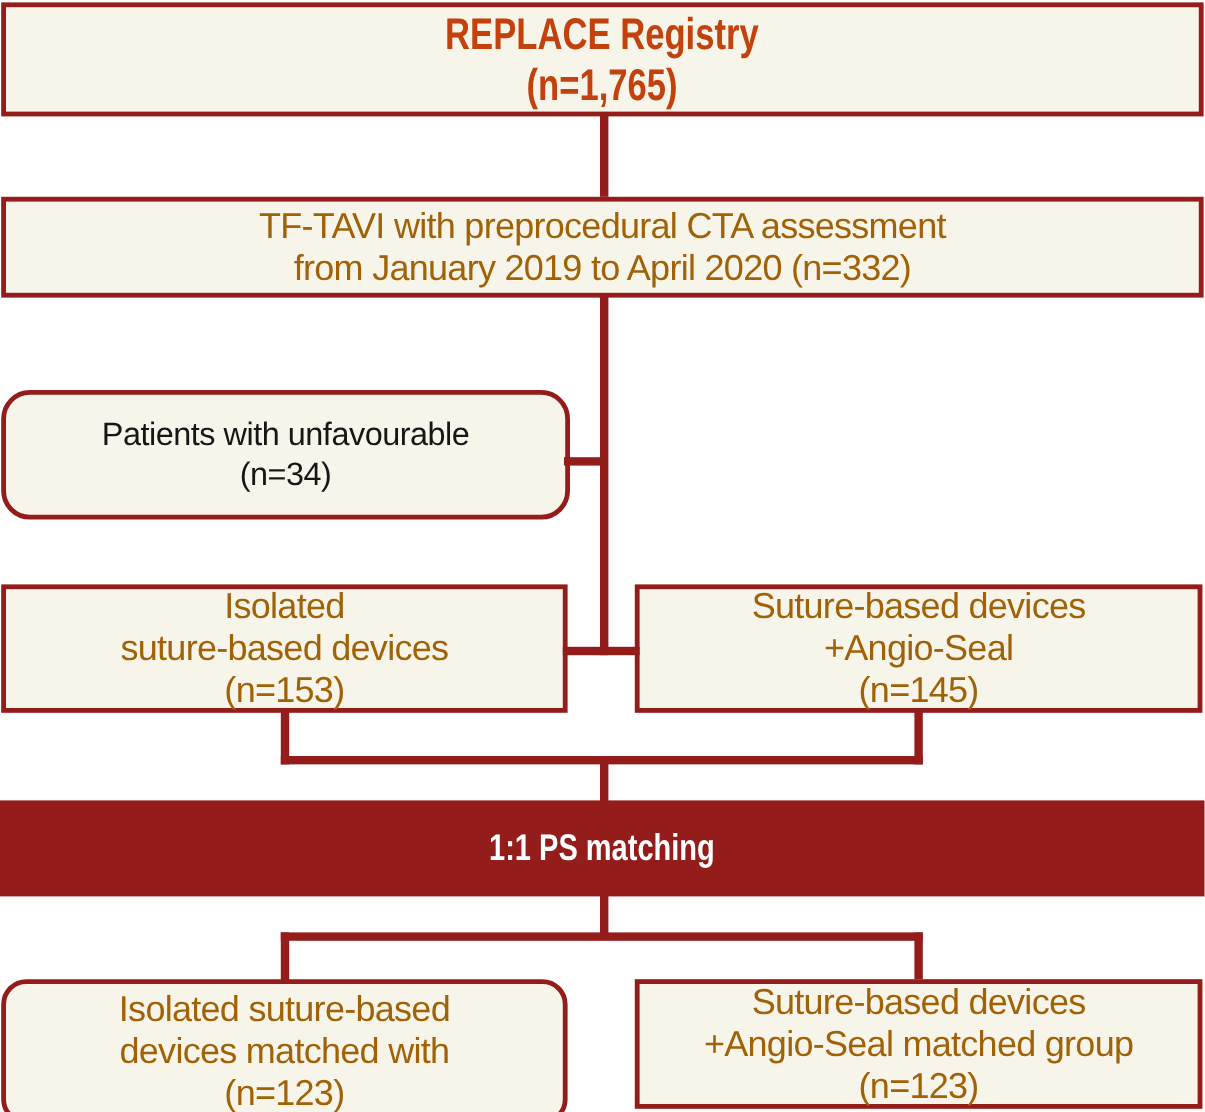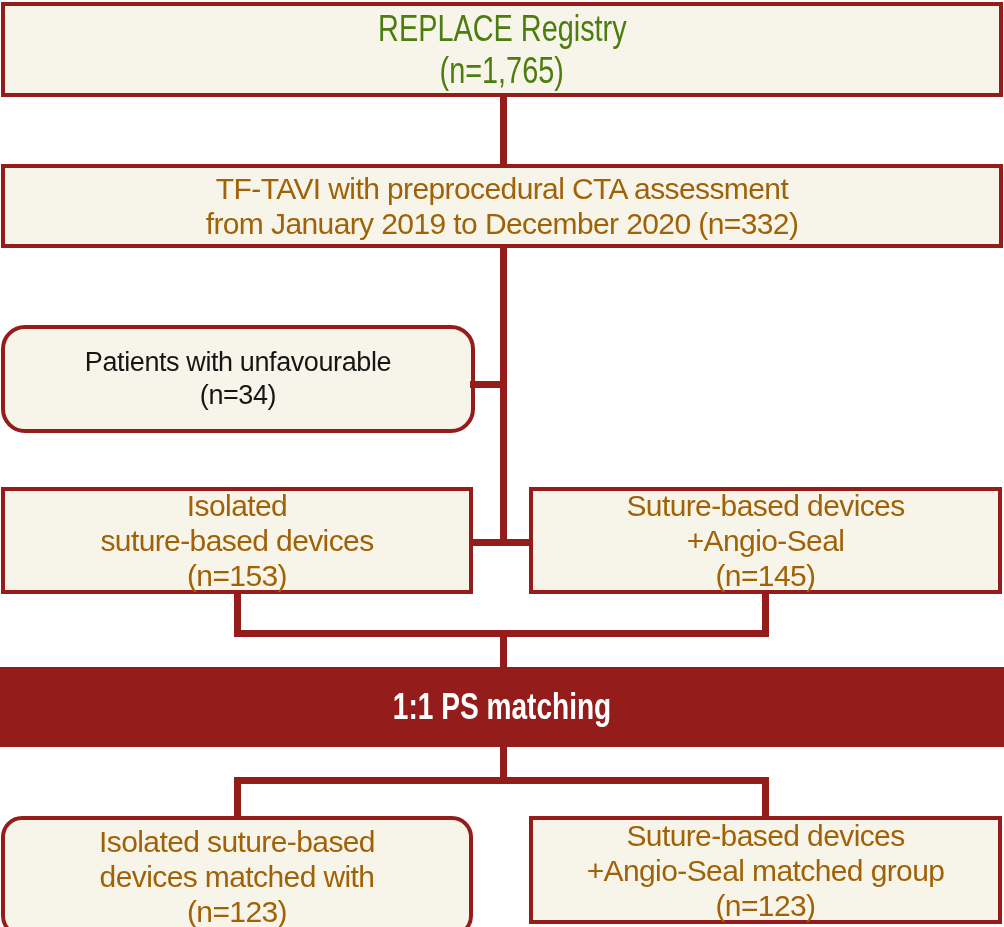--- a/index.html
+++ b/index.html
@@ -36,22 +36,22 @@
   .small-line {
     font-size: 27px;
     line-height: 33px;
     color: #161616;
     letter-spacing: -0.4px;
     white-space: nowrap;
   }
   .header-line {
     font-size: 37px;
     line-height: 42px;
-    font-weight: normal;
-    color: #4d7c0f;
+    font-weight: bold;
+    color: #c2410c;
     white-space: nowrap;
   }
   .cond {
     display: inline-block;
     transform: scaleX(0.78);
     transform-origin: 50% 50%;
     white-space: nowrap;
   }
   .connector {
     position: absolute;
@@ -59,21 +59,21 @@
   }
   .banner {
     position: absolute;
     box-sizing: border-box;
     background: var(--red, #941d1c);
     display: flex;
     justify-content: center;
     align-items: center;
   }
   .banner-line {
-    font-size: 36px;
+    font-size: 31px;
     font-weight: bold;
     color: #ffffff;
     white-space: nowrap;
   }
 
   
   #box-registry          { left: 1px;   top: 2px;   width: 1002px; height: 95px;  }
   #vline-registry        { left: 500px; top: 95px;  width: 7px;    height: 72px;  }
   #box-tftavi            { left: 1px;   top: 164px; width: 1002px; height: 84px;  }
   #vline-main            { left: 500px; top: 246px; width: 7px;    height: 300px; }
@@ -101,21 +101,21 @@
 
   <div class="box" id="box-registry">
     <div class="header-line"><span class="cond">REPLACE Registry</span></div>
     <div class="header-line"><span class="cond">(n=1,765)</span></div>
   </div>
 
   <div class="connector" id="vline-registry"></div>
 
   <div class="box" id="box-tftavi">
     <div class="body-line">TF-TAVI with preprocedural CTA assessment</div>
-    <div class="body-line">from January 2019 to December 2020 (n=332)</div>
+    <div class="body-line">from January 2019 to April 2020 (n=332)</div>
   </div>
 
   <div class="connector" id="vline-main"></div>
 
   <div class="box" id="box-exclusion">
     <div class="small-line">Patients with unfavourable</div>
     <div class="small-line">(n=34)</div>
   </div>
 
   <div class="connector" id="hline-exclusion"></div>

